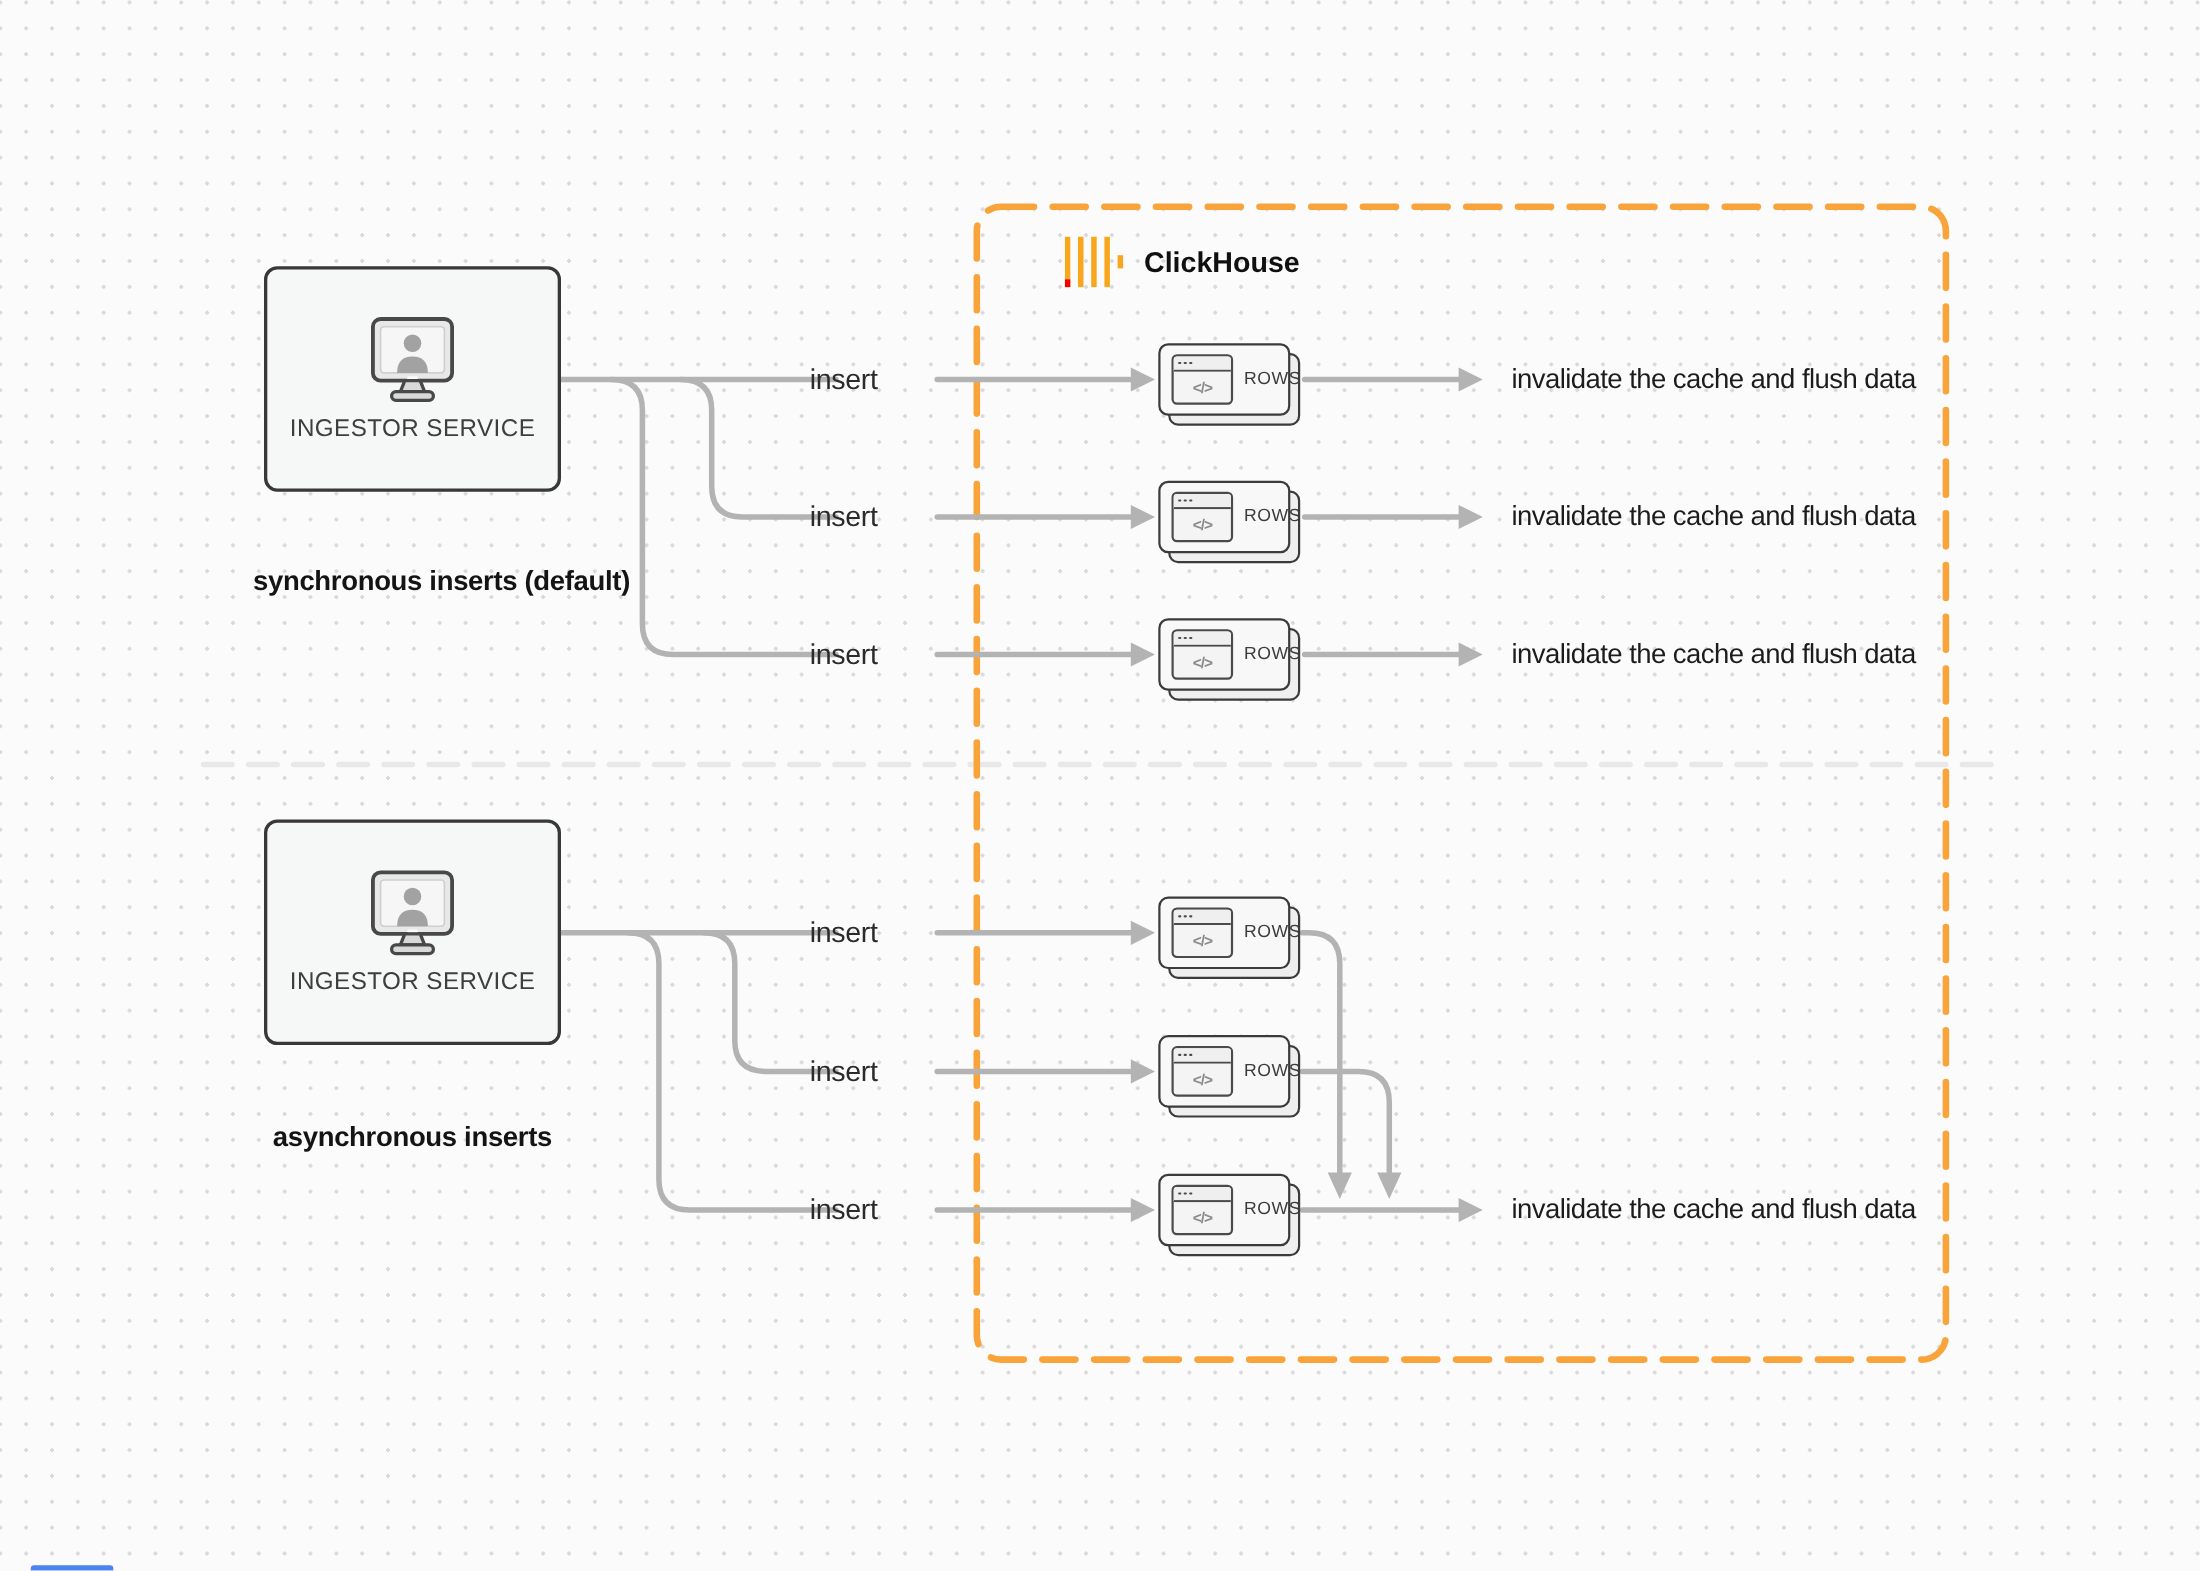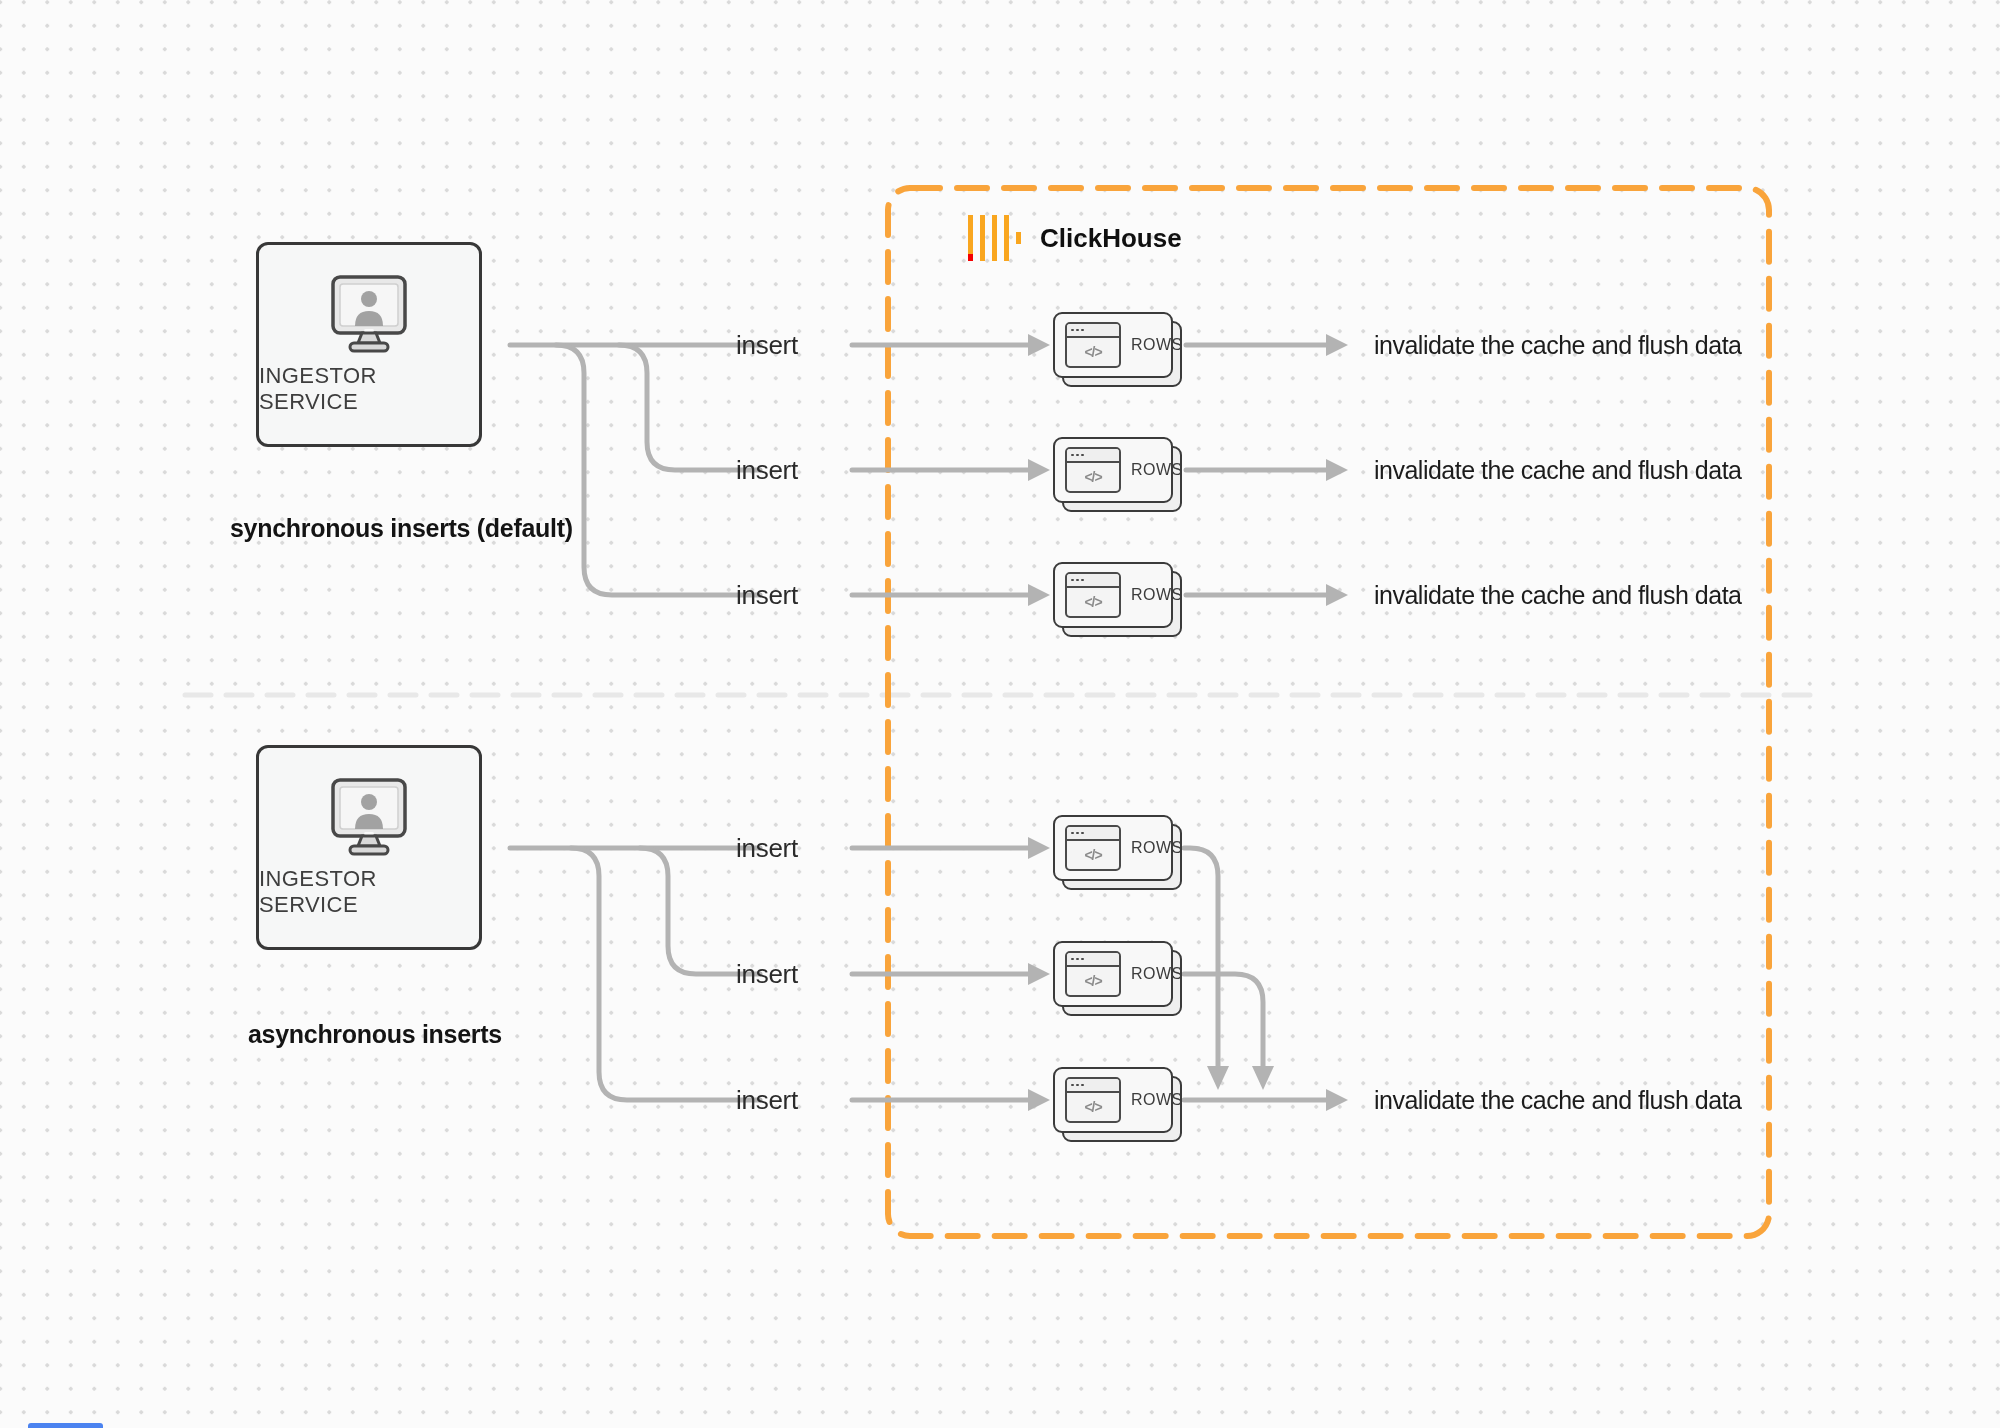--- a/index.html
+++ b/index.html
@@ -10,21 +10,21 @@
     background-size:23.5px 23.5px;background-position:12px 14px;
     font-family:"Liberation Sans","DejaVu Sans",sans-serif;
   }
   .connectors{position:absolute;left:0;top:0;width:2000px;height:1428px;}
   .gray path{stroke:#b3b3b3;stroke-width:5;fill:none;stroke-linecap:round;}
   .gray polygon{fill:#b3b3b3;stroke:none;}
   .divider{stroke:#e8e8e8;stroke-width:5;stroke-linecap:round;stroke-dasharray:26 15;}
   .ch-boundary{fill:none;stroke:#F9A43B;stroke-width:6;stroke-linecap:round;stroke-dasharray:30 17;}
 
   .service-node{
-    position:absolute;left:256px;width:226px;height:205px;box-sizing:border-box;
+    position:absolute;left:240px;width:270px;height:205px;box-sizing:border-box;
     background:#f6f7f7;border:3.5px solid #383838;border-radius:12px;
     display:flex;flex-direction:column;align-items:center;justify-content:center;gap:4px;
   }
   .service-node.sync{top:242px;}
   .service-node.async{top:745px;}
   .service-label{font-size:22px;color:#3e3e3e;letter-spacing:.4px;}
 
   .caption{position:absolute;font-weight:bold;font-size:25px;color:#141414;letter-spacing:-.3px;text-align:right;}
   .caption.sync{left:230px;top:514px;}
   .caption.async{left:248px;top:1020px;}

